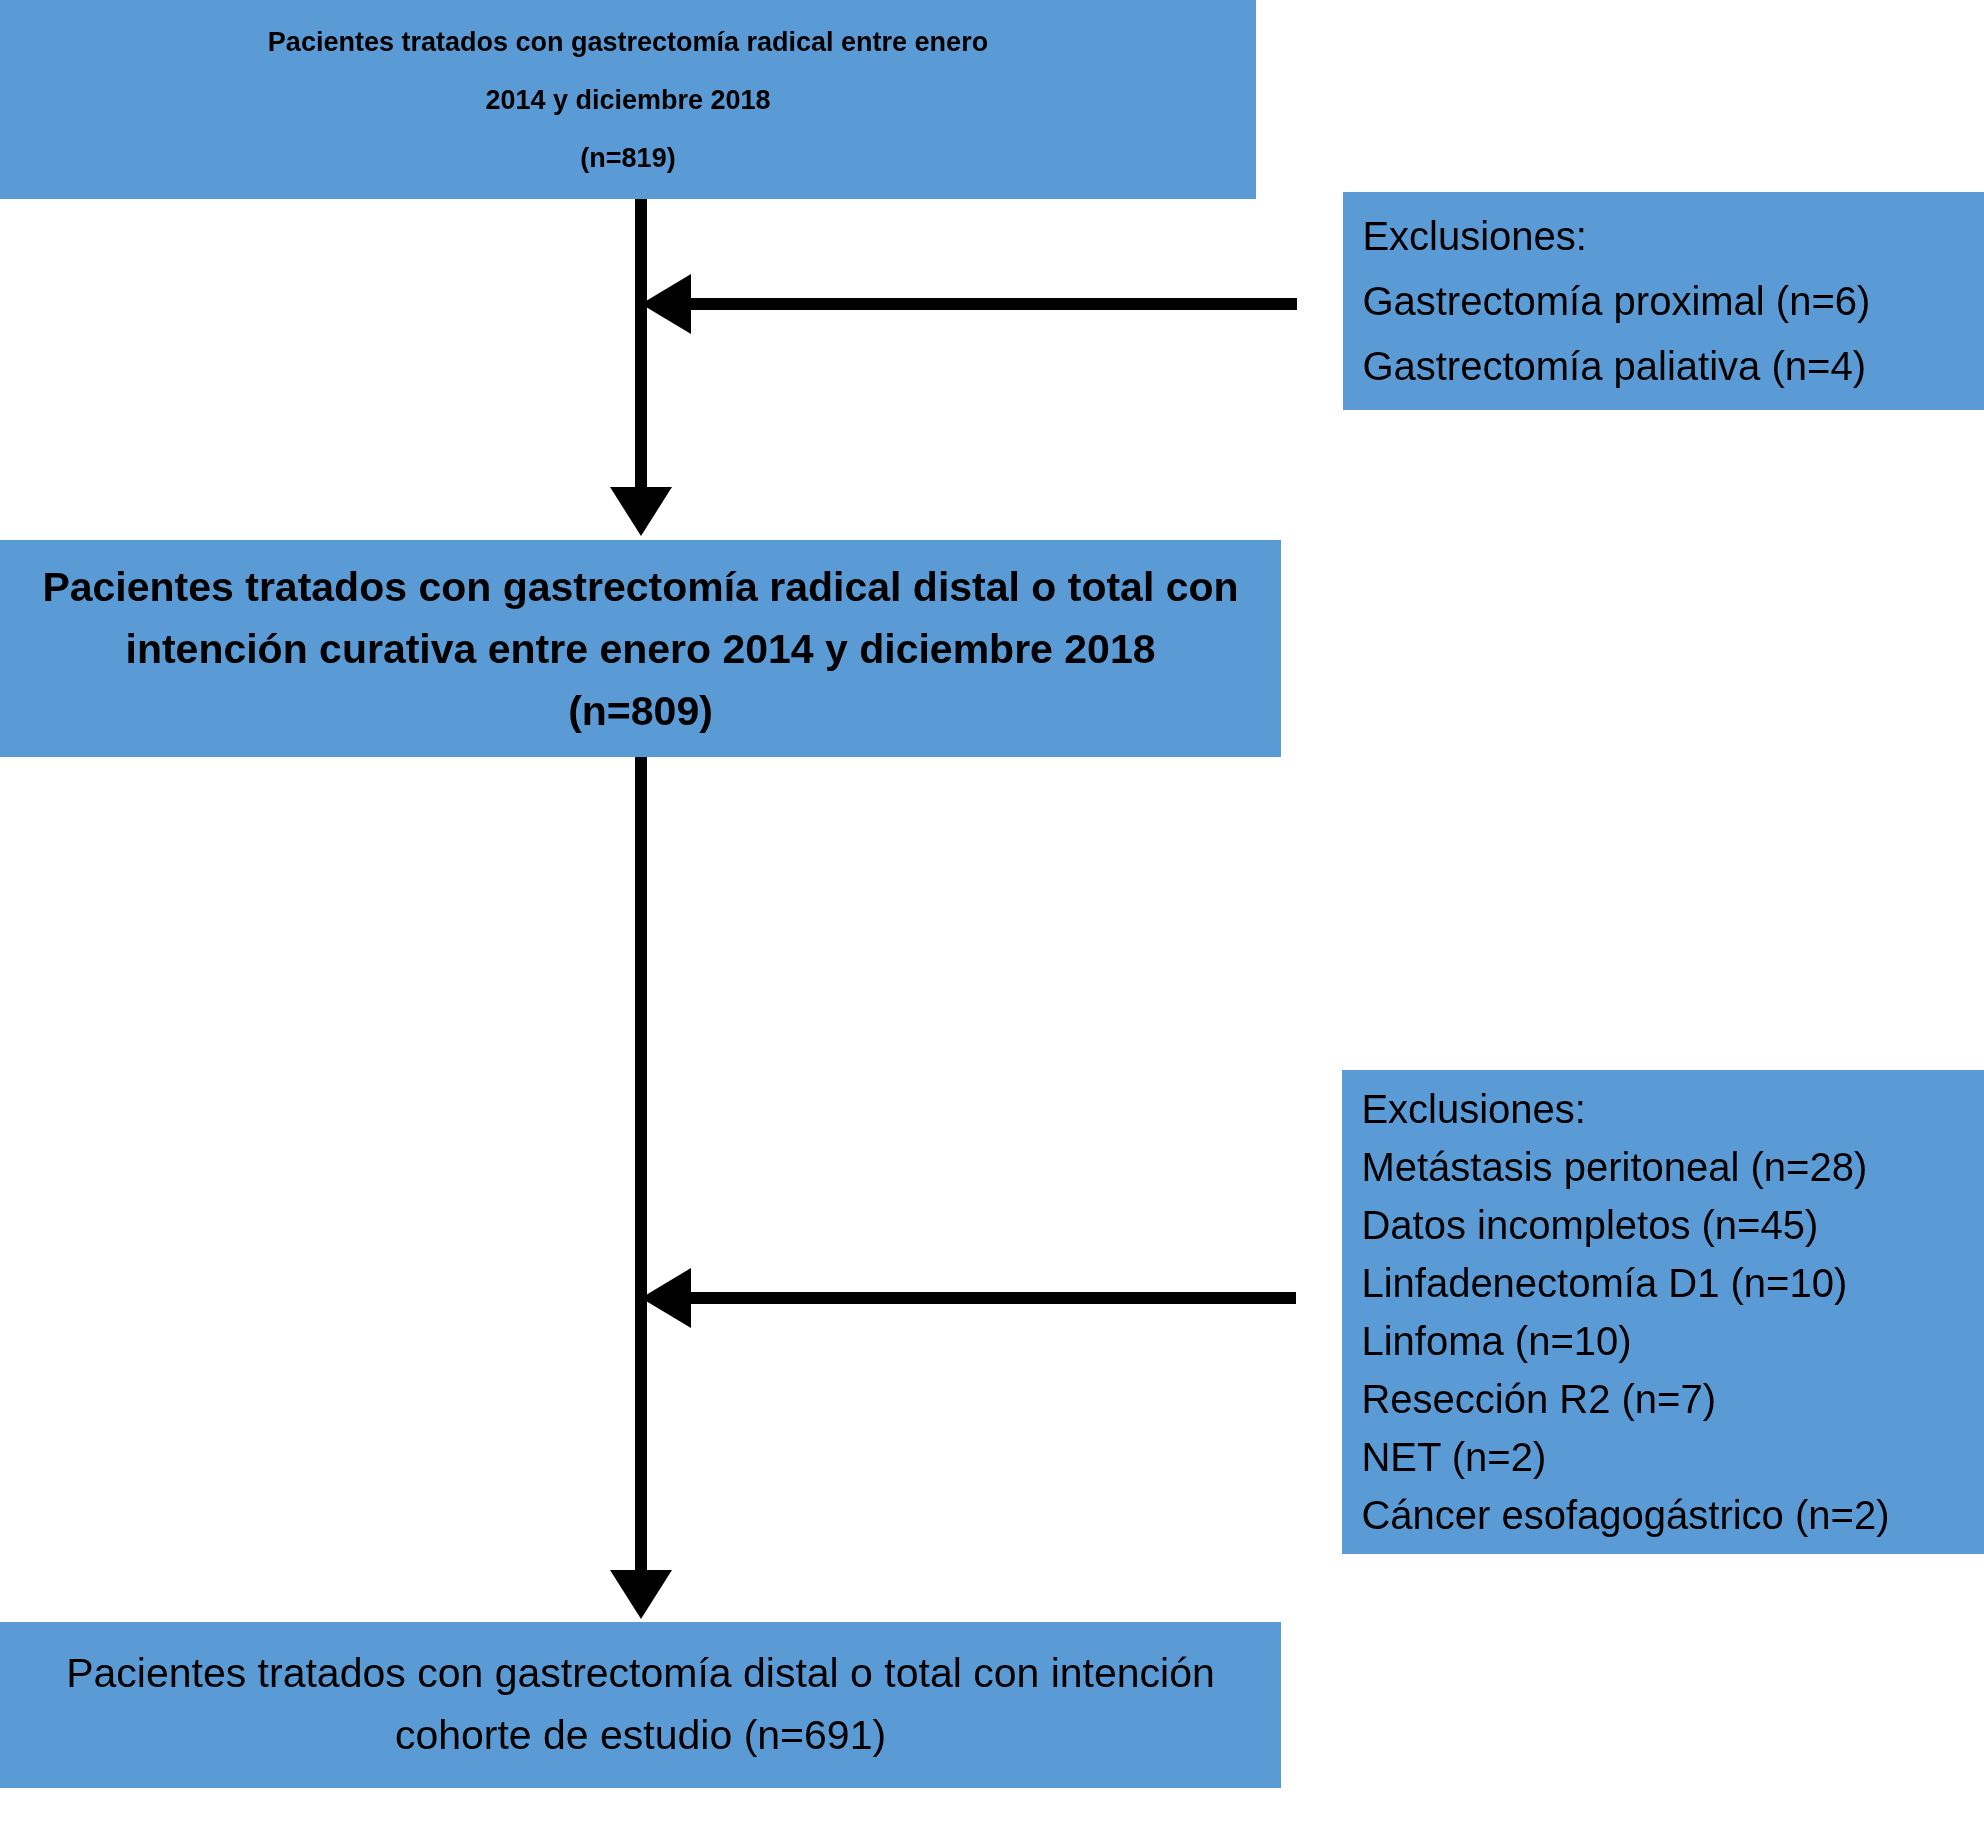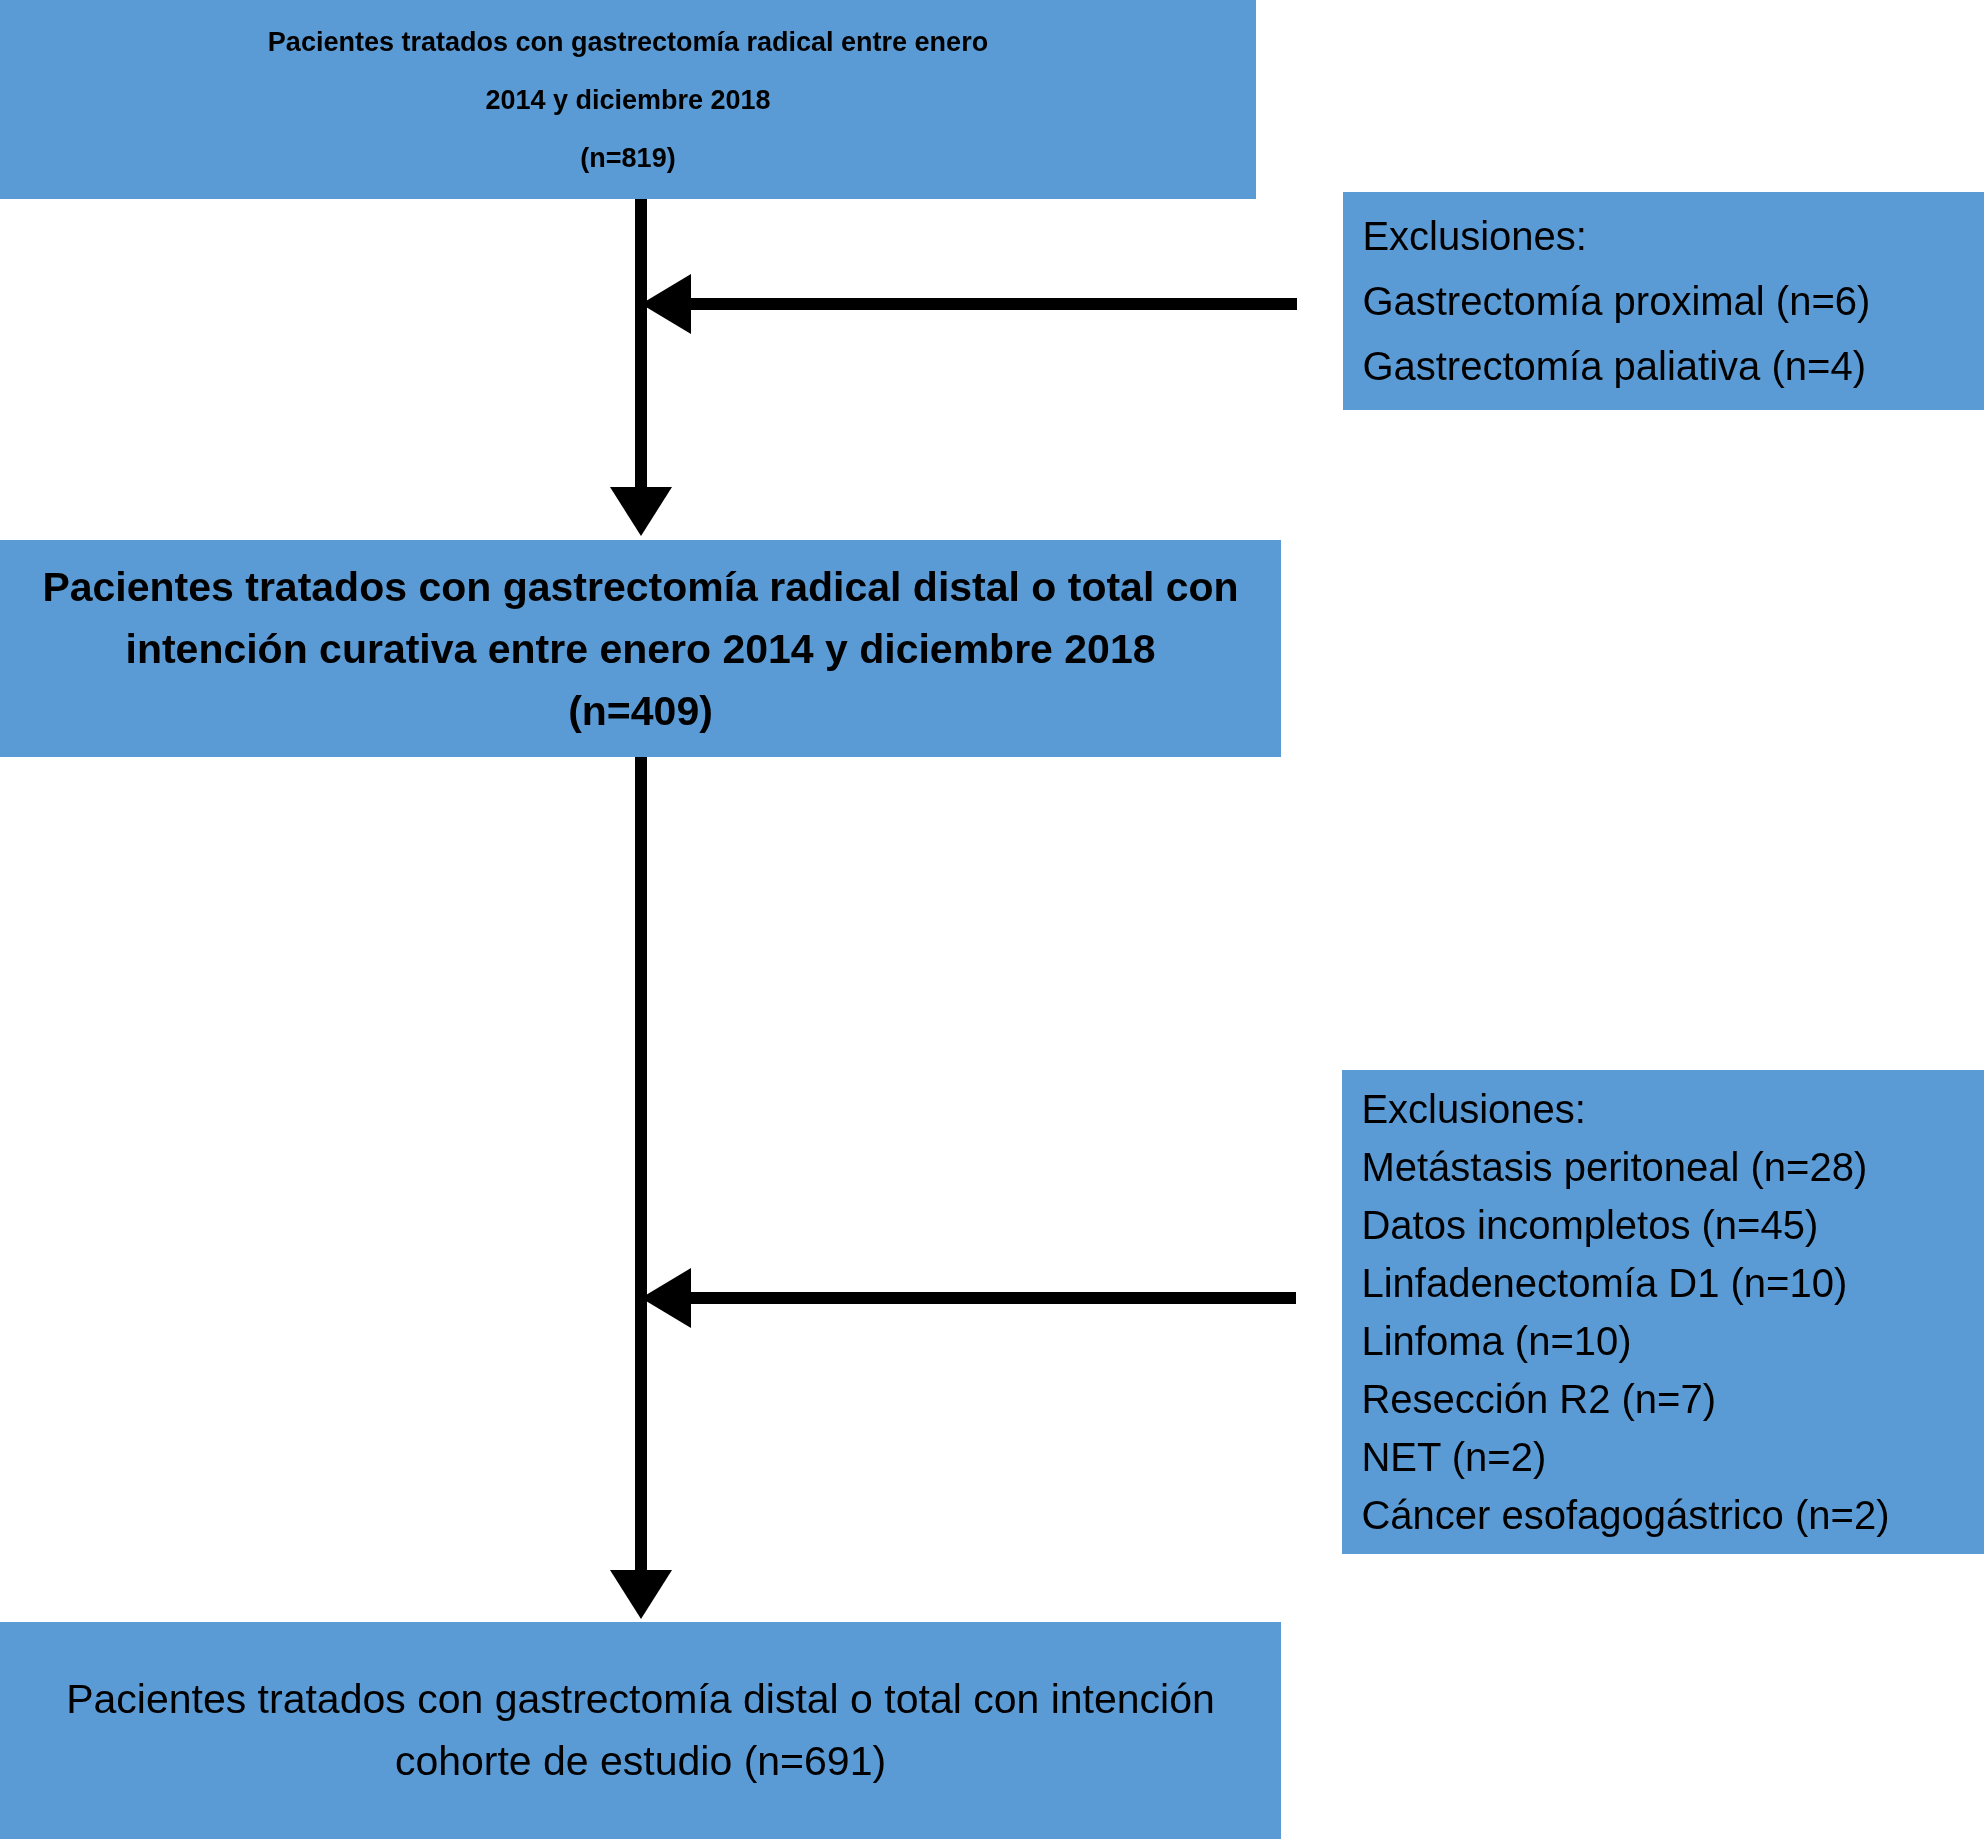--- a/index.html
+++ b/index.html
@@ -90,21 +90,21 @@
     font-size: 40px;
     font-weight: normal;
     line-height: 58px;
   }
 
   
   #box-cohort {
     left: 0px;
     top: 1622px;
     width: 1281px;
-    height: 218px;
+    height: 166px;
     padding: 7px 35px 8.8px 35px;
     font-size: 41px;
     font-weight: normal;
     line-height: 62px;
   }
 
   
   .conn {
     position: absolute;
     pointer-events: none;
@@ -165,21 +165,21 @@
 
   <div id="box-exclusions-1" class="node lefted">
     <span class="line">Exclusiones:</span>
     <span class="line">Gastrectomía proximal (n=6)</span>
     <span class="line">Gastrectomía paliativa (n=4)</span>
   </div>
 
   <div id="box-eligible" class="node centered">
     <span class="line">Pacientes tratados con gastrectomía radical distal o total con</span>
     <span class="line">intención curativa entre enero 2014 y diciembre 2018</span>
-    <span class="line">(n=409)</span>
+    <span class="line">(n=809)</span>
   </div>
 
   <div id="box-exclusions-2" class="node lefted">
     <span class="line">Exclusiones:</span>
     <span class="line">Metástasis peritoneal (n=28)</span>
     <span class="line">Datos incompletos (n=45)</span>
     <span class="line">Linfadenectomía D1 (n=10)</span>
     <span class="line">Linfoma (n=10)</span>
     <span class="line">Resección R2 (n=7)</span>
     <span class="line">NET (n=2)</span>

